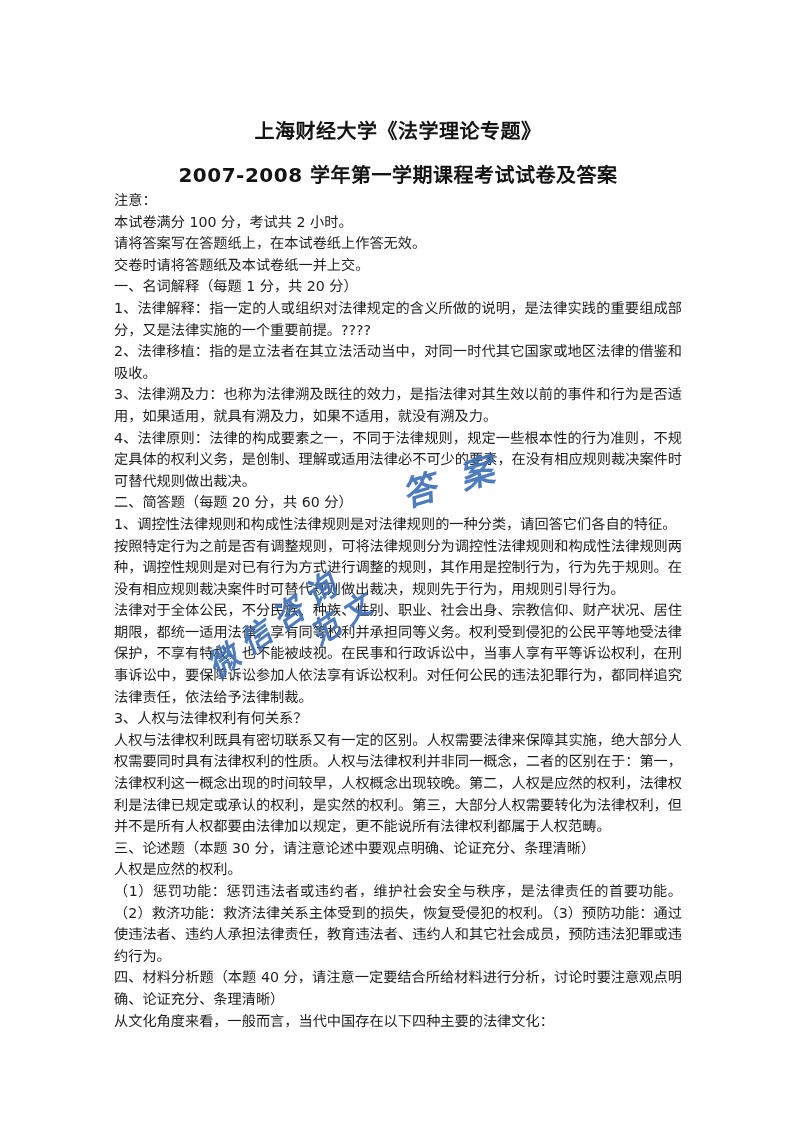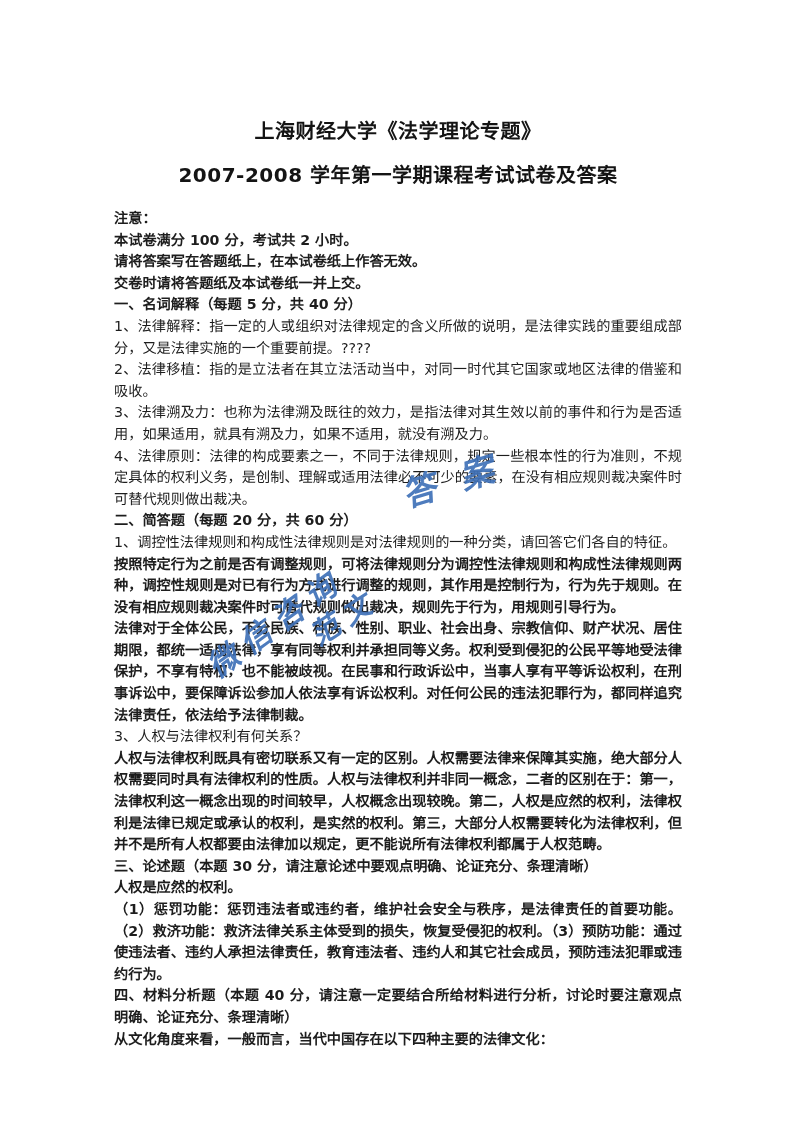--- a/index.html
+++ b/index.html
@@ -34,32 +34,31 @@
   .title-line {
     text-align: center;
     font-weight: bold;
     font-size: 20px;
     line-height: 30px;
     letter-spacing: 0.5px;
     color: #141414;
     white-space: nowrap;
   }
   .title-line.first { margin-bottom: 14px; }
-  .title-line.second { margin-bottom: 18px; }
+  .title-line.second { }
 
   
   .para {
     font-size: 14.2px;
     line-height: 21.6px;
     text-align: justify;
     text-justify: inter-ideograph;
     margin: 0;
     color: #1d1d1d;
     word-break: break-all;
-    font-weight: bold;
   }
   .para.b {
     font-weight: normal;
   }
 
   
   .watermark {
     position: absolute;
     pointer-events: none;
     color: #3f71b8;
@@ -103,21 +102,21 @@
   <div class="content">
 
     <div class="title-line first">上海财经大学《法学理论专题》</div>
     <div class="title-line second">2007-2008 学年第一学期课程考试试卷及答案</div>
 
     <p class="para">注意：</p>
     <p class="para">本试卷满分 100 分，考试共 2 小时。</p>
     <p class="para">请将答案写在答题纸上，在本试卷纸上作答无效。</p>
     <p class="para">交卷时请将答题纸及本试卷纸一并上交。</p>
 
-    <p class="para">一、名词解释（每题 5 分，共 40 分）</p>
+    <p class="para">一、名词解释（每题 1 分，共 20 分）</p>
     <p class="para b">1、法律解释：指一定的人或组织对法律规定的含义所做的说明，是法律实践的重要组成部分，又是法律实施的一个重要前提。????</p>
     <p class="para b">2、法律移植：指的是立法者在其立法活动当中，对同一时代其它国家或地区法律的借鉴和吸收。</p>
     <p class="para b">3、法律溯及力：也称为法律溯及既往的效力，是指法律对其生效以前的事件和行为是否适用，如果适用，就具有溯及力，如果不适用，就没有溯及力。</p>
     <p class="para b">4、法律原则：法律的构成要素之一，不同于法律规则，规定一些根本性的行为准则，不规定具体的权利义务，是创制、理解或适用法律必不可少的要素，在没有相应规则裁决案件时可替代规则做出裁决。</p>
 
     <p class="para">二、简答题（每题 20 分，共 60 分）</p>
 
     <p class="para b">1、调控性法律规则和构成性法律规则是对法律规则的一种分类，请回答它们各自的特征。</p>
     <p class="para">按照特定行为之前是否有调整规则，可将法律规则分为调控性法律规则和构成性法律规则两种，调控性规则是对已有行为方式进行调整的规则，其作用是控制行为，行为先于规则。在没有相应规则裁决案件时可替代规则做出裁决，规则先于行为，用规则引导行为。</p>
 

